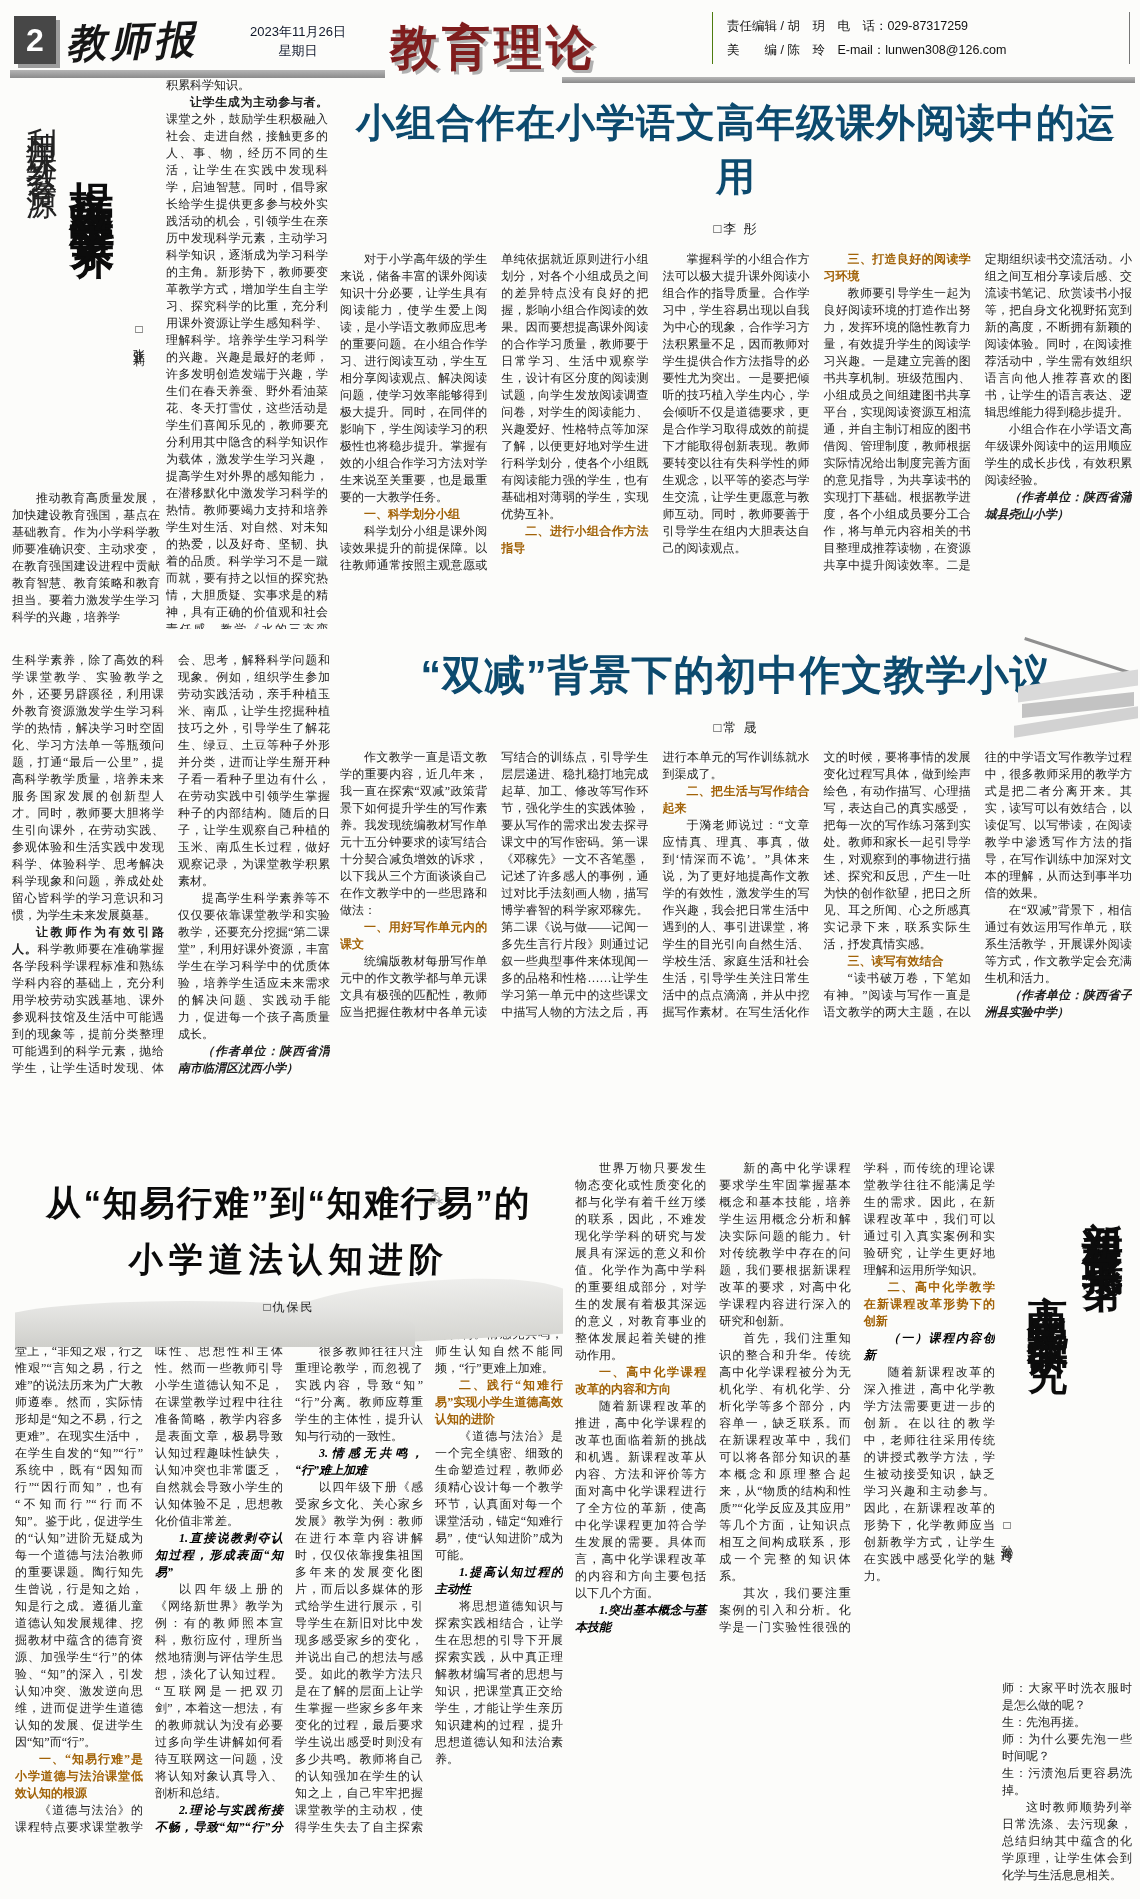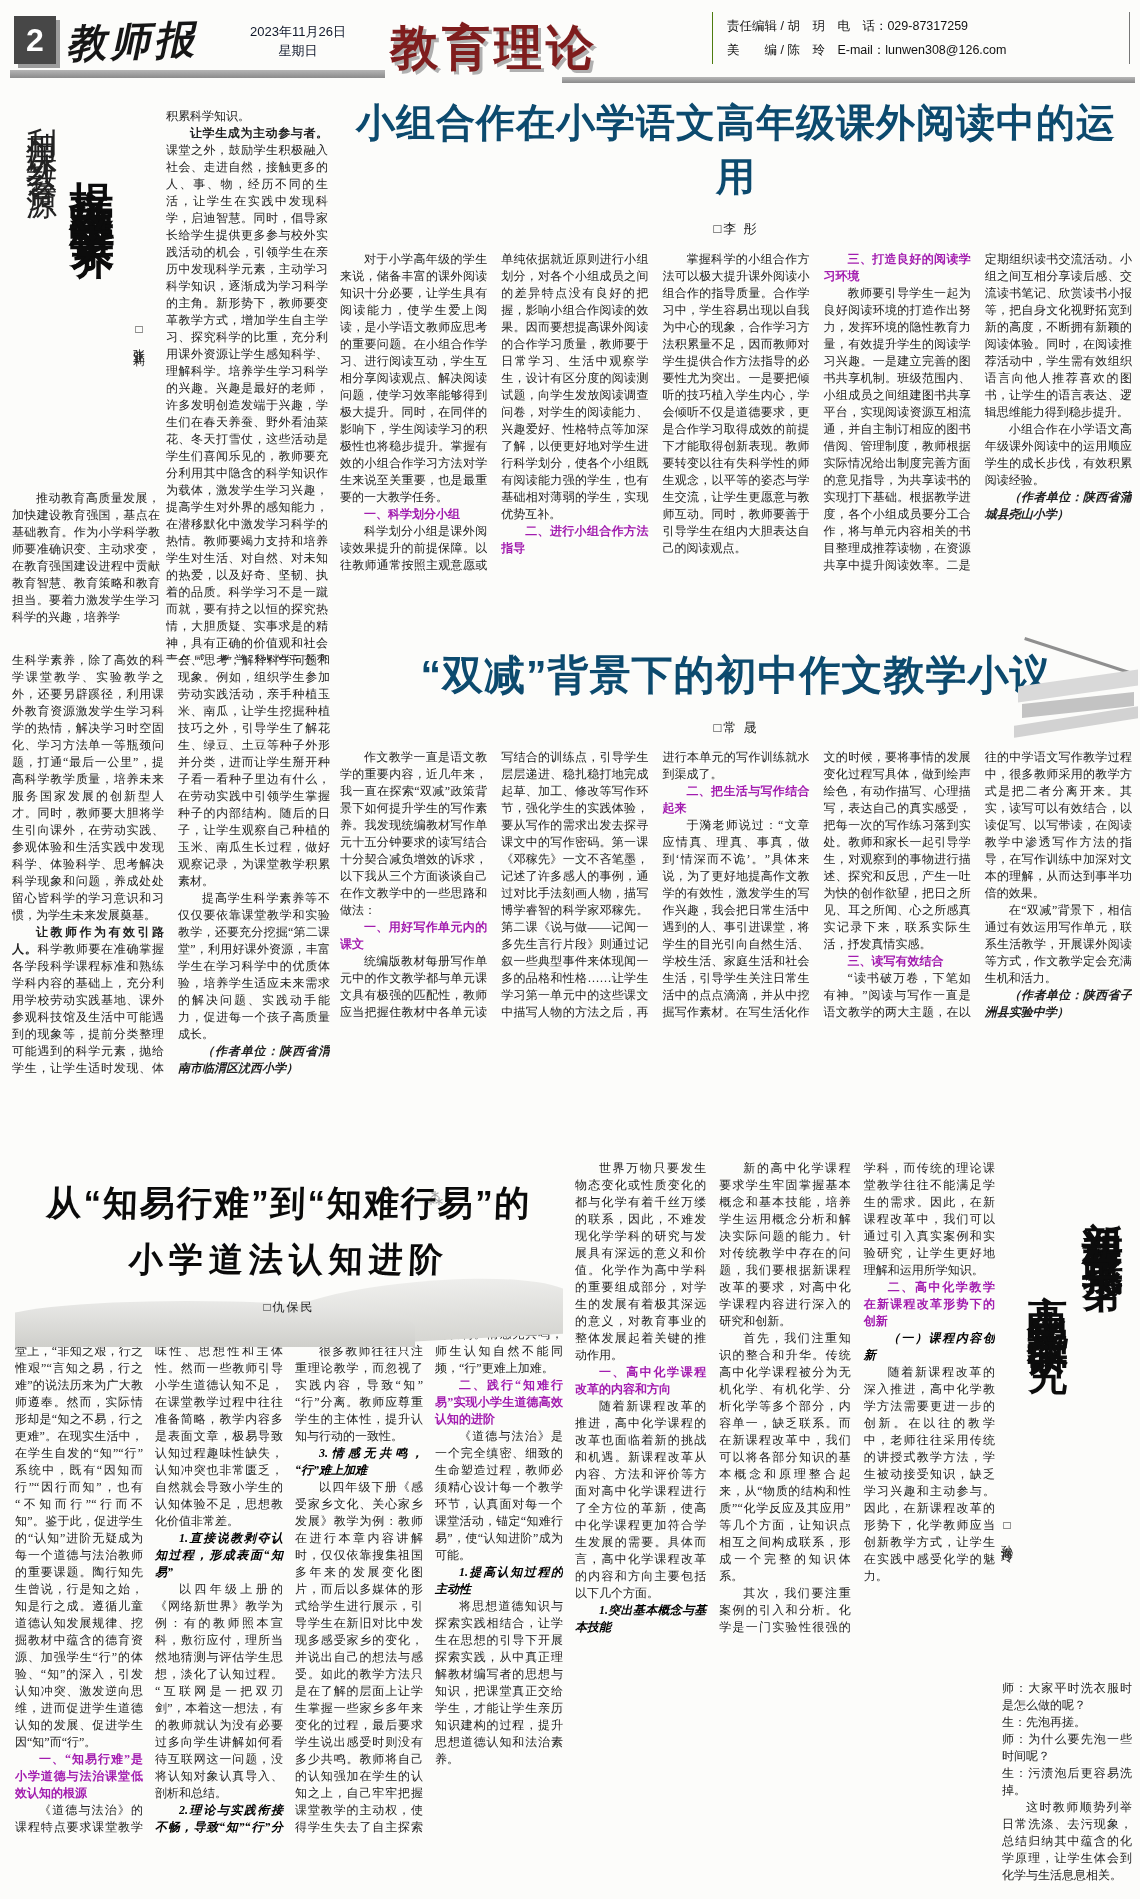--- a/index.html
+++ b/index.html
@@ -22,34 +22,34 @@
     font-size:48px;font-weight:900;letter-spacing:4px;color:#7f1d1d;
     text-shadow:3px 3px 0 #b0b0b0;}
   .editor{position:absolute;left:712px;top:12px;width:418px;height:52px;
     border-left:1px solid #4d7c0f;border-right:1px solid #777;padding:2px 0 0 14px;box-sizing:border-box;
     font:12.5px/24px "Liberation Sans",sans-serif;color:#111;}
   
   .txt{font-size:12px;line-height:17px;text-align:justify;color:#222;}
   .cols{column-gap:14px;overflow:hidden;column-fill:balance;}
   .t-p{text-indent:2em;}
   .t-cont{text-indent:0;}
-  .t-h{text-indent:2em;font-weight:bold;color:#a21caf;}
+  .t-h{text-indent:2em;font-weight:bold;color:#a16207;}
   .t-k{text-indent:2em;font-weight:bold;font-style:italic;color:#000;}
   .t-attr{text-indent:2em;font-weight:bold;font-style:italic;}
   .t-dlg{text-indent:0;}
   .t-p b,.t-cont b{font-weight:bold;}
   
   .sci-kicker{position:absolute;left:20px;top:102px;writing-mode:vertical-lr;text-orientation:upright;
     font-family:"Liberation Sans",sans-serif;font-size:31px;font-weight:500;letter-spacing:9px;color:#222;}
   .sci-title{position:absolute;left:62px;top:146px;writing-mode:vertical-lr;text-orientation:upright;
     font-family:"Liberation Sans",sans-serif;font-size:45px;font-weight:900;letter-spacing:7px;color:#0c0c0c;}
   .sci-byline{position:absolute;left:130px;top:322px;writing-mode:vertical-lr;text-orientation:upright;
     font-size:12px;letter-spacing:3px;}
   .sci-open{position:absolute;left:12px;top:490px;width:148px;height:153px;overflow:hidden;}
-  .sci-side{position:absolute;left:166px;top:108px;width:162px;height:552px;overflow:hidden;}
+  .sci-side{position:absolute;left:166px;top:77px;width:162px;height:552px;overflow:hidden;}
   .sci-cols{position:absolute;left:12px;top:652px;width:318px;height:488px;column-count:2;}
   
   .a1{position:absolute;left:340px;top:96px;width:792px;}
   .bigtitle{text-align:center;font-family:"Liberation Sans",sans-serif;font-weight:900;color:#0c4a6e;}
   .a1 .bigtitle{font-size:39px;letter-spacing:1px;}
   .byline-c{text-align:center;font-size:13px;margin-top:16px;letter-spacing:2px;}
   .a1-body{margin-top:13px;height:424px;column-count:5;}
   
   .a2{position:absolute;left:340px;top:648px;width:792px;}
   .a2 .bigtitle{font-size:41px;letter-spacing:1px;}

